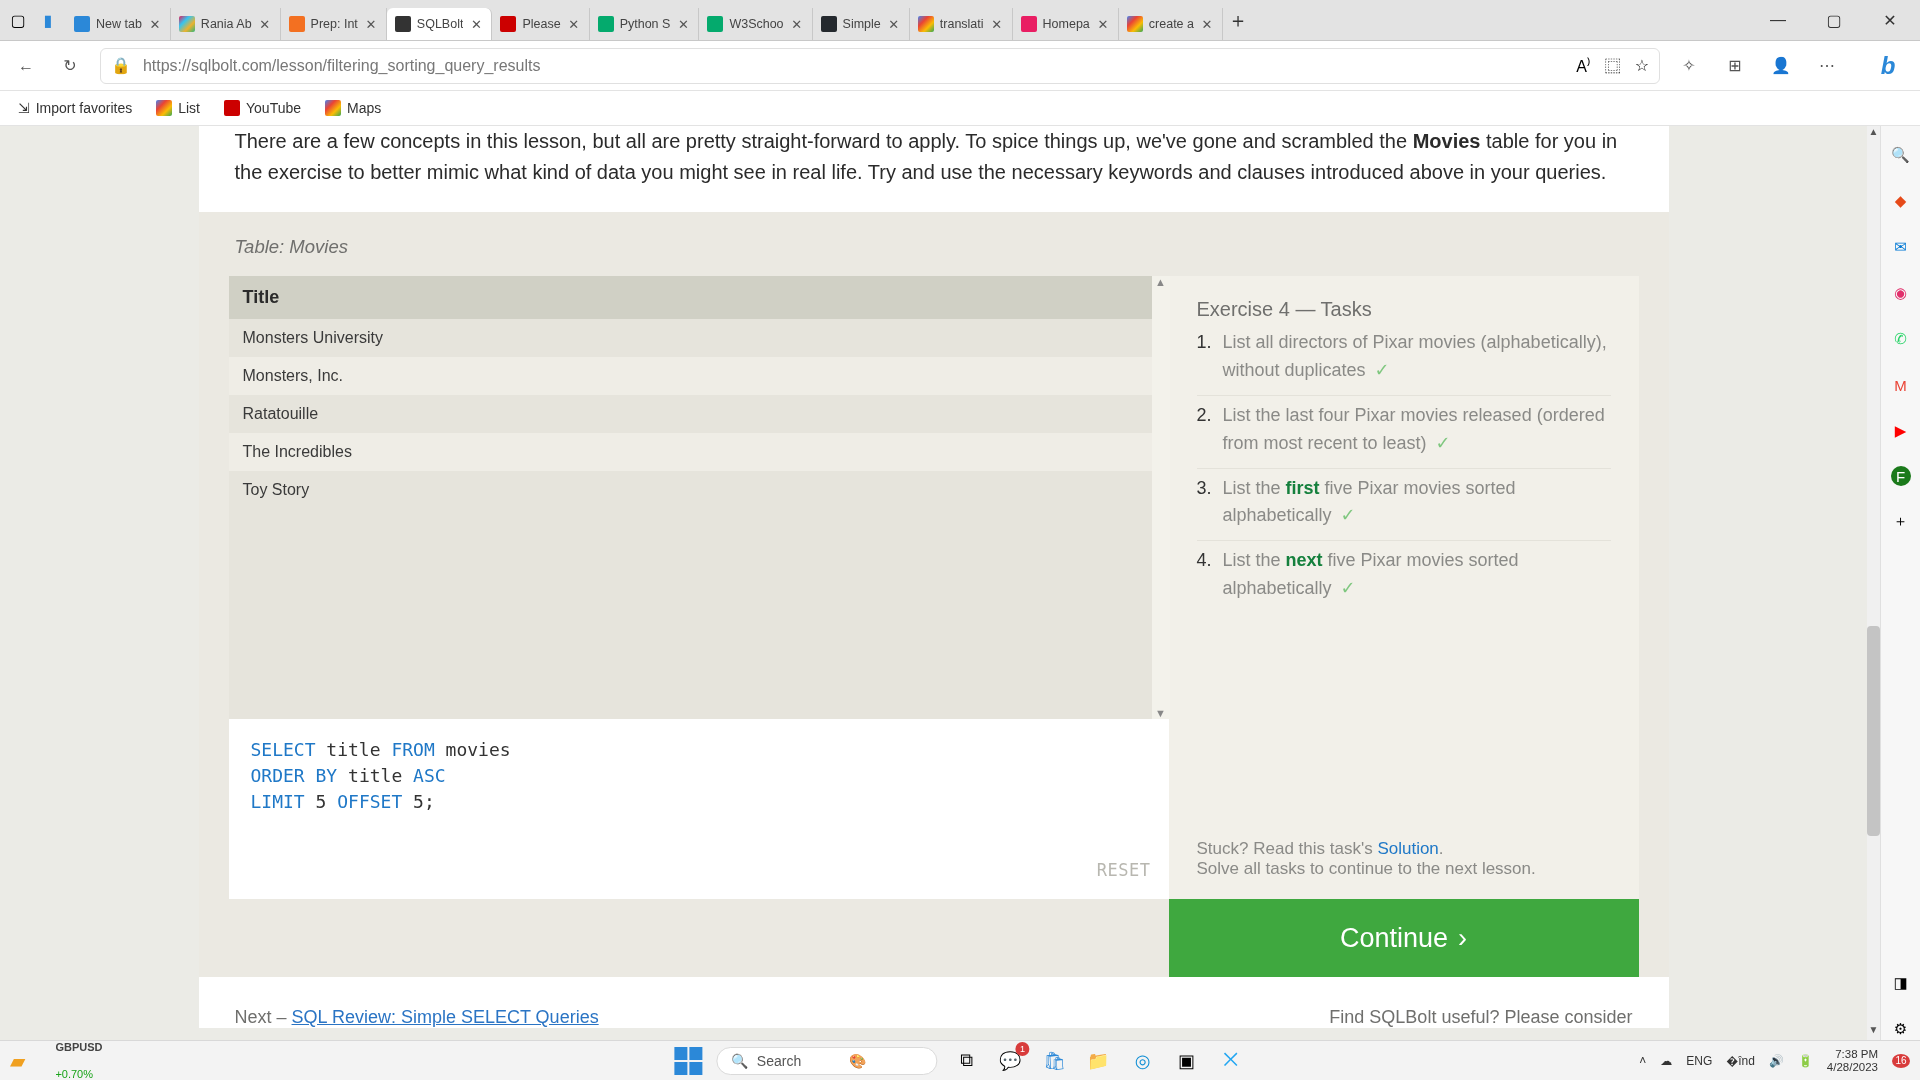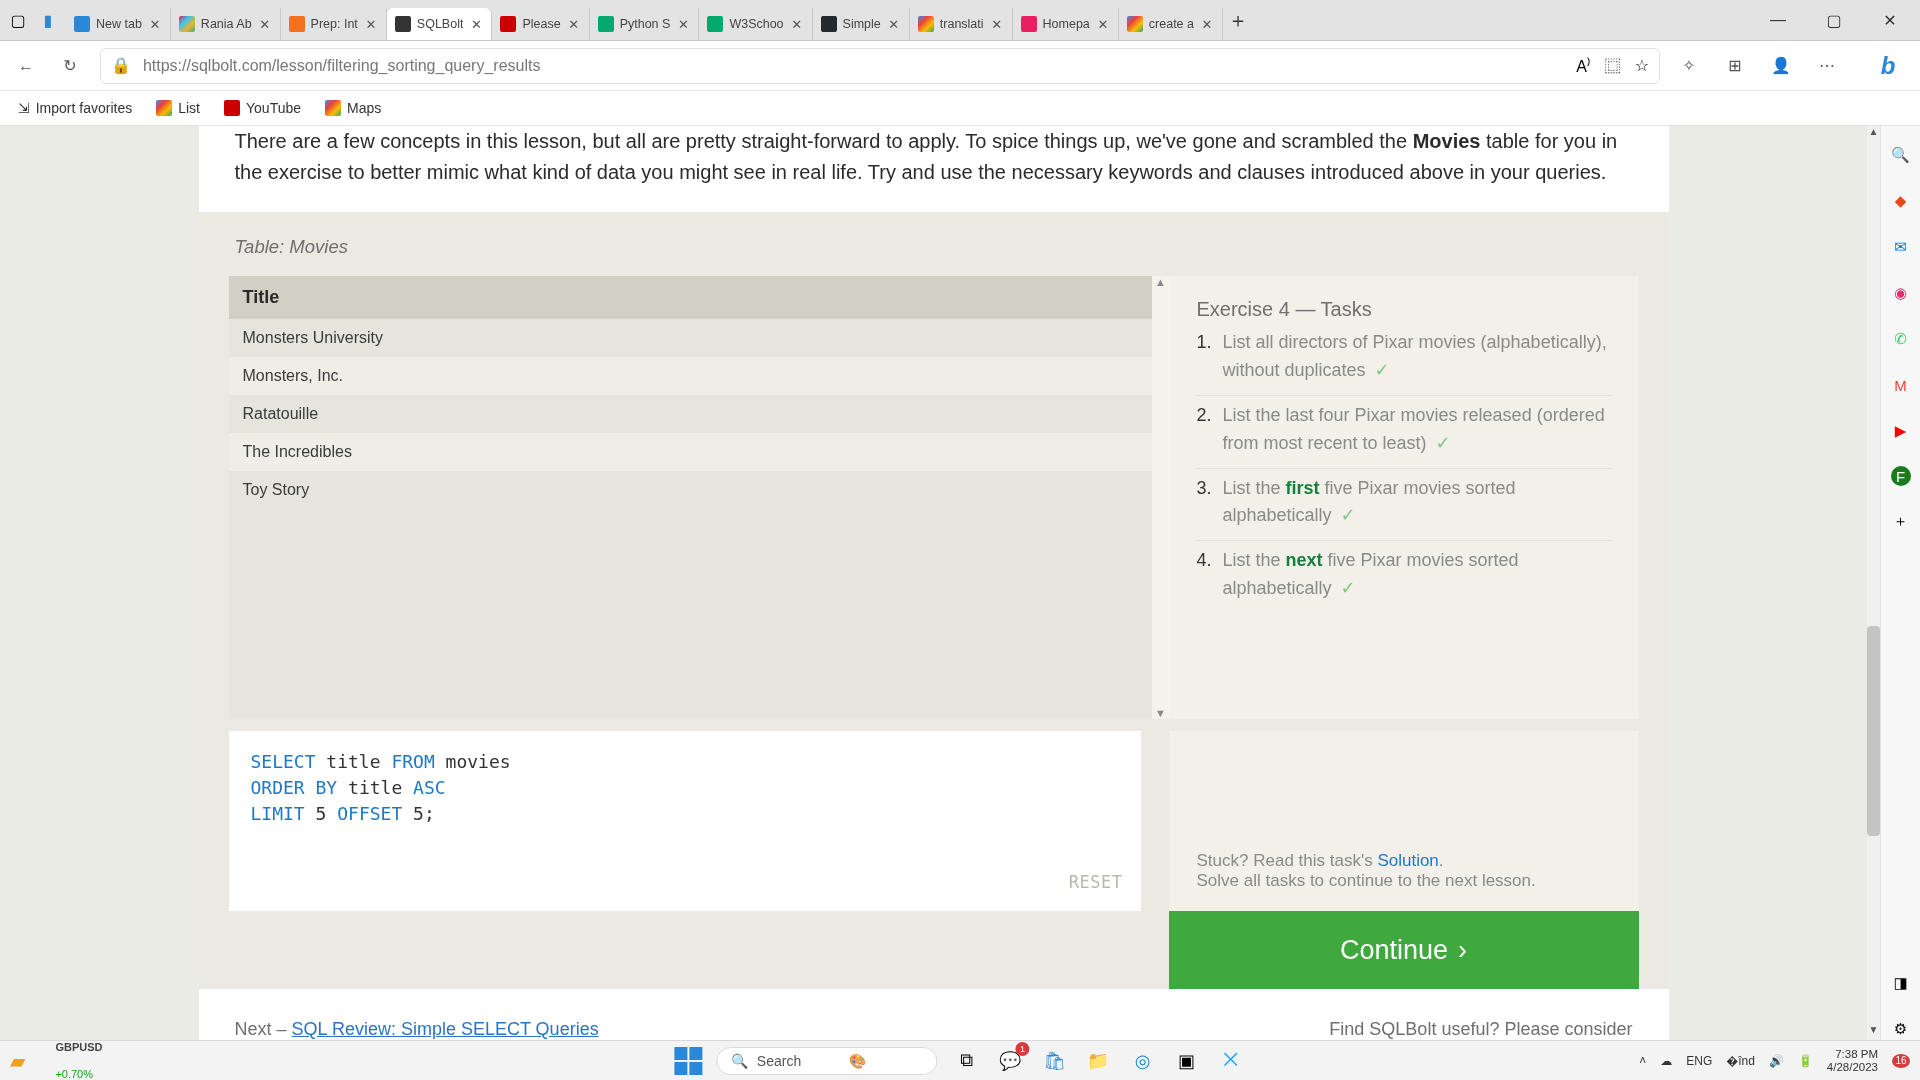--- a/index.html
+++ b/index.html
@@ -61,21 +61,21 @@
 
   .tasks { width: 470px; background: #f2f0e9; padding: 22px 28px 20px 28px; display:flex; flex-direction:column; }
   .tasks h3 { font-size: 20px; color: #6f6f6d; font-weight: 400; margin-bottom: 2px; }
   .tasklist { list-style: none; }
   .tasklist li { font-size: 18px; color: #8a8a87; line-height: 1.55; padding: 6px 0 10px 0; border-bottom: 1px solid #e4e2da; display: flex; gap: 8px; }
   .tasklist li:last-child { border-bottom: none; }
   .tasklist .num { min-width: 18px; }
   .tasklist .chk { color: #7fc77f; margin-left: 4px; }
   .tasklist b { color: #15803d; }
 
-  .editorrow { display: flex; margin-top: 12px; gap: 28px; }
+  .editorrow { display: flex; margin-top: 0; }
   .editor { flex: 1; background: #fff; font-family: "Consolas", monospace; font-size: 18px; padding: 18px 22px 18px 22px; min-height: 180px; position: relative; color: #333; line-height: 1.45; }
   .reset { position: absolute; right: 18px; bottom: 16px; color: #b8b7b0; font-size: 17px; letter-spacing: 0.5px; }
   .kw { color: #1f78c7; }
   .id { color: #333; }
   .num { color: #333; }
 
   .stuckbox { width: 470px; background: #f2f0e9; padding: 0 28px 20px 28px; display:flex; flex-direction:column; justify-content:flex-end; }
   .stuckbox .stuck { font-size: 17px; color: #8a8a87; }
   .stuckbox .stuck a { color: #1f78c7; text-decoration: none; }
 

